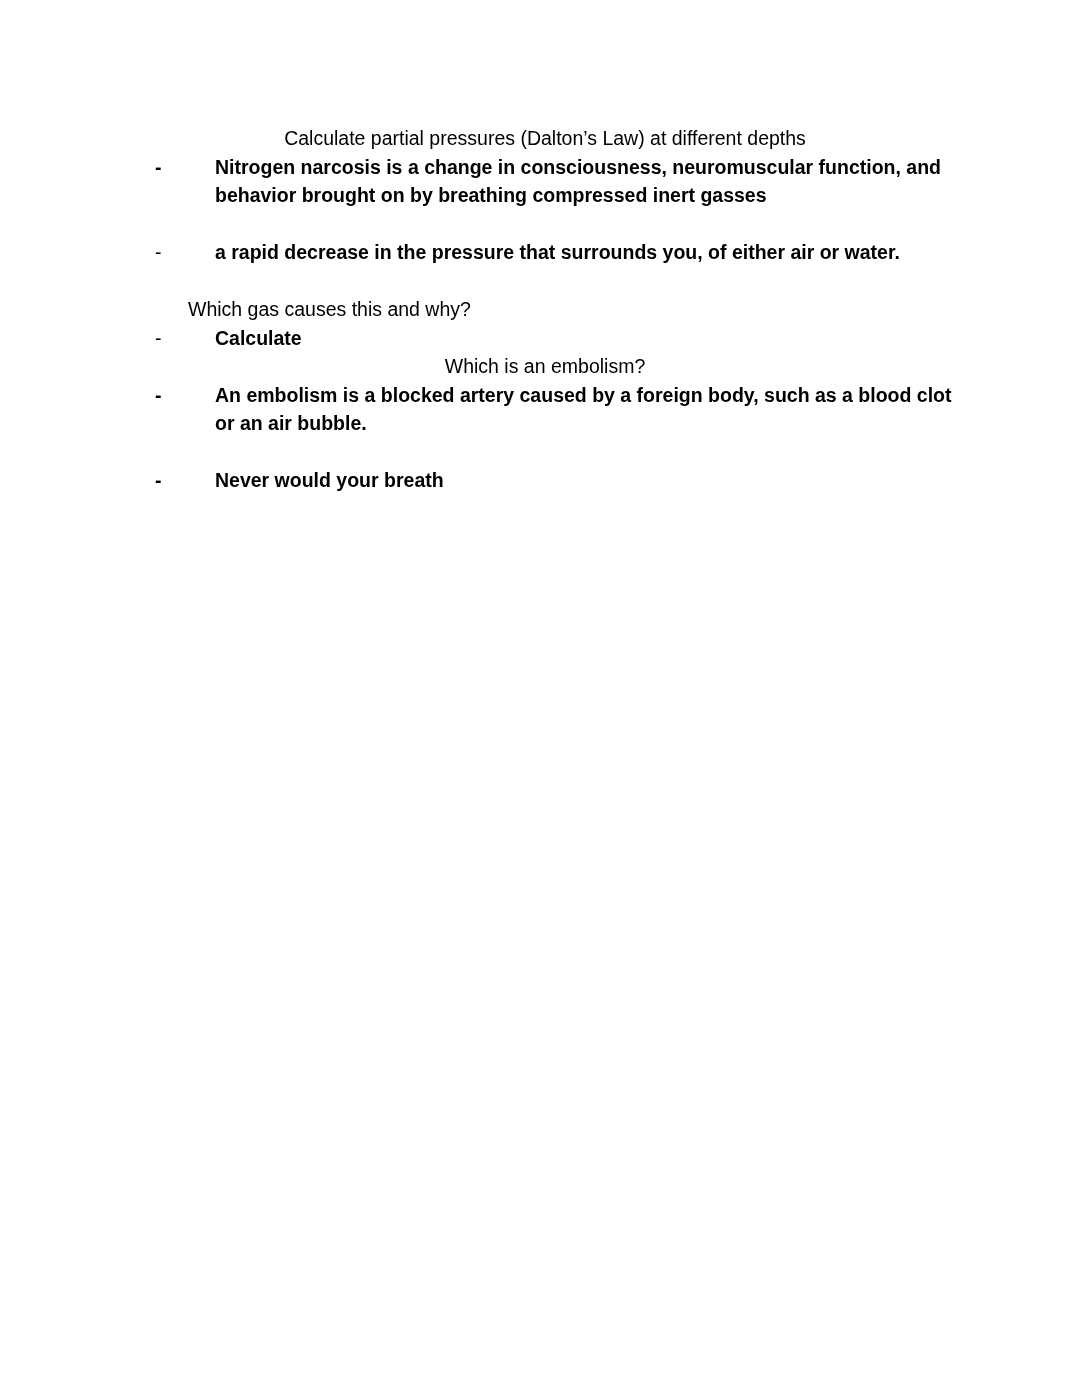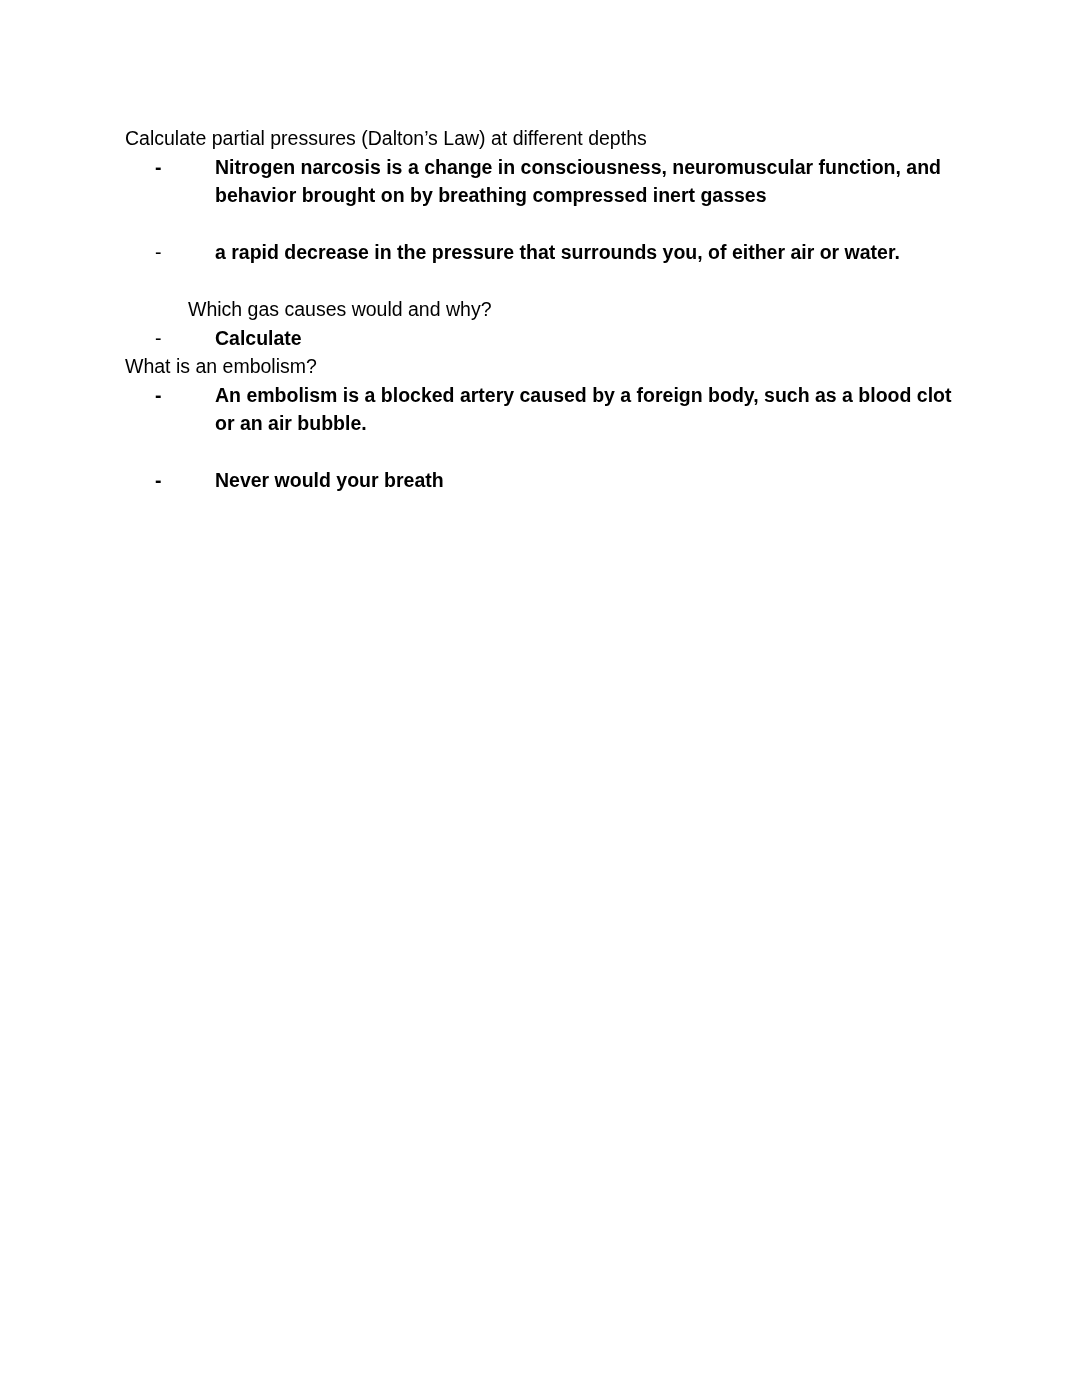--- a/index.html
+++ b/index.html
@@ -27,20 +27,21 @@
     position: absolute;
     left: 125px;
     top: 124px;
     width: 840px;
   }
   .line {
     font-size: 19.5px;
     line-height: 28.5px;
     color: #000000;
     white-space: pre-wrap;
+    text-align: center;
   }
   .q {
     font-weight: normal;
   }
   .bullet {
     display: flex;
     align-items: flex-start;
     margin-left: 30px;
   }
   .bullet .dash {
@@ -89,28 +90,28 @@
     <div class="spacer"></div>
 
 
     <div class="bullet wide">
       <span class="dash thin">-</span>
       <span class="btext">a rapid decrease in the pressure that surrounds you, of either air or water.</span>
     </div>
 
     <div class="spacer"></div>
 
-    <div class="indented-q">Which gas causes would and why?</div>
+    <div class="indented-q">Which gas causes this and why?</div>
 
     <div class="bullet">
       <span class="dash thin">-</span>
       <span class="btext">Calculate</span>
     </div>
 
-    <div class="line q">What is an embolism?</div>
+    <div class="line q">Which is an embolism?</div>
 
     <div class="bullet wide">
       <span class="dash">-</span>
       <span class="btext">An embolism is a blocked artery caused by a foreign body, such as a blood clot or an air bubble.</span>
     </div>
 
     <div class="spacer"></div>
 
 
     <div class="bullet">

